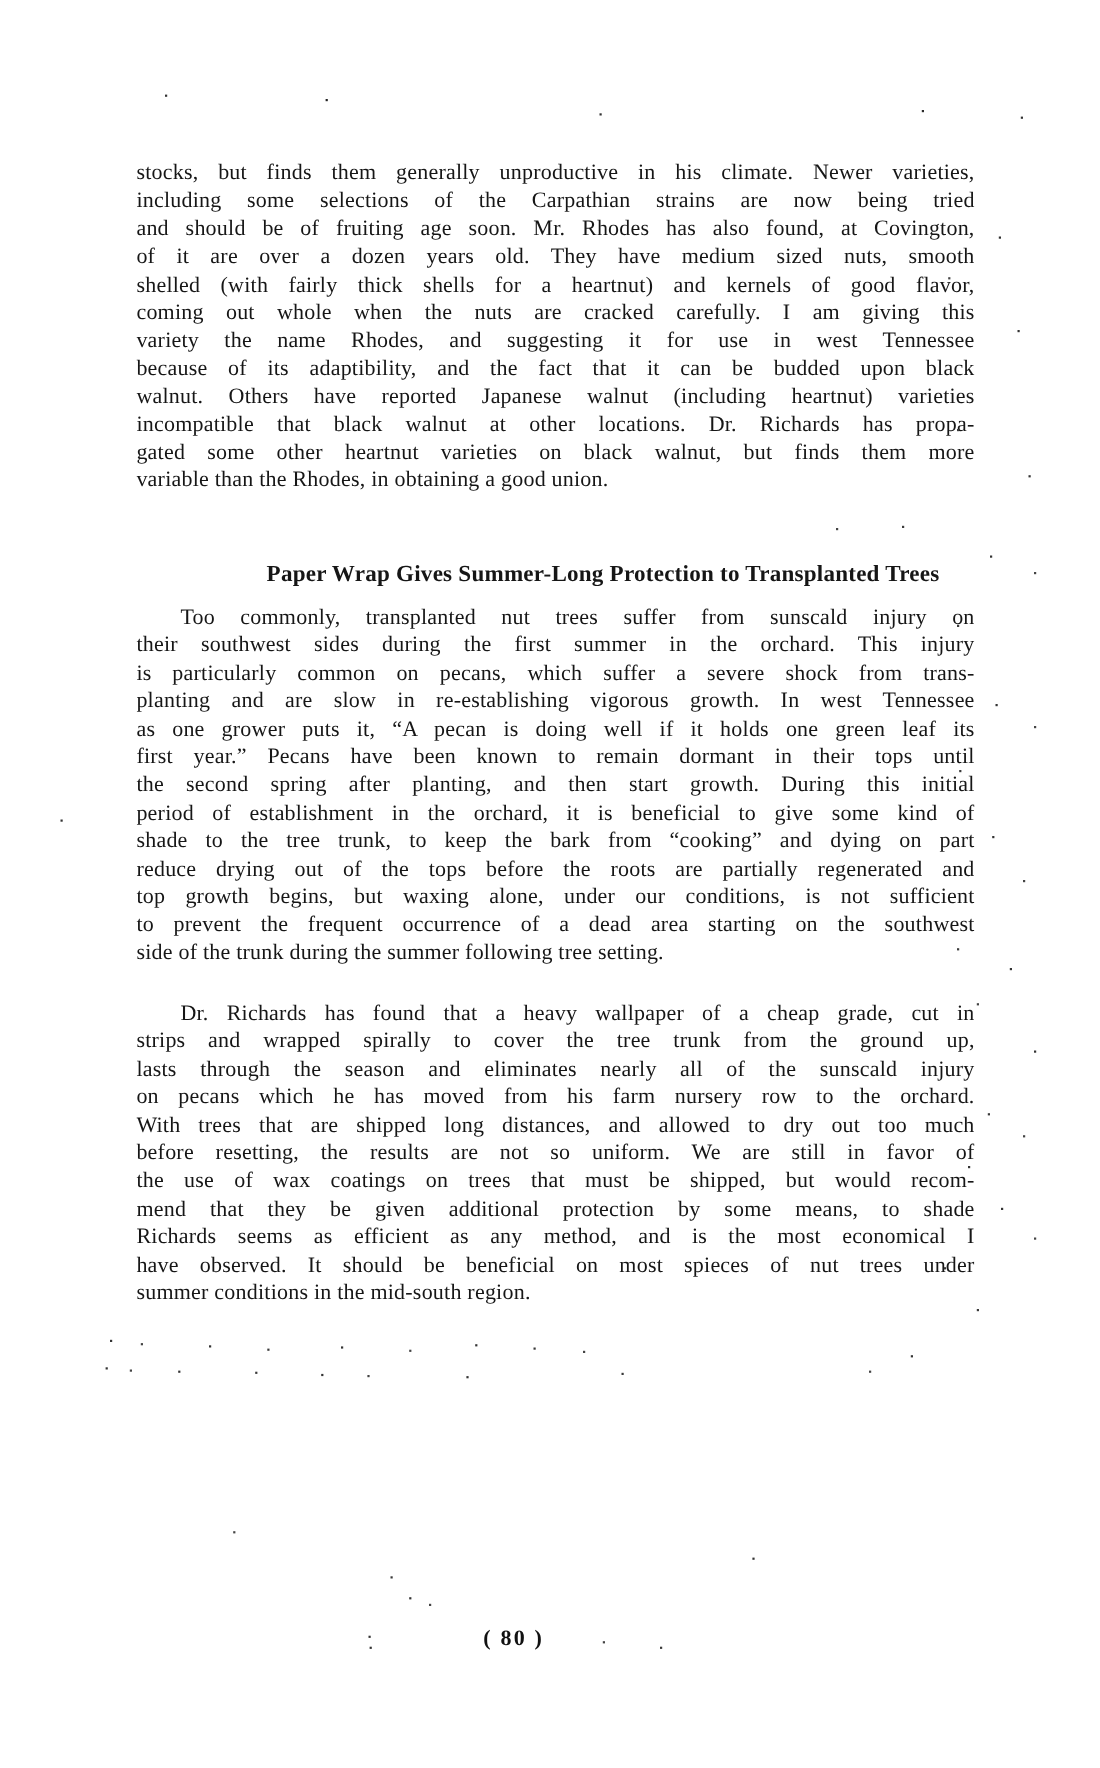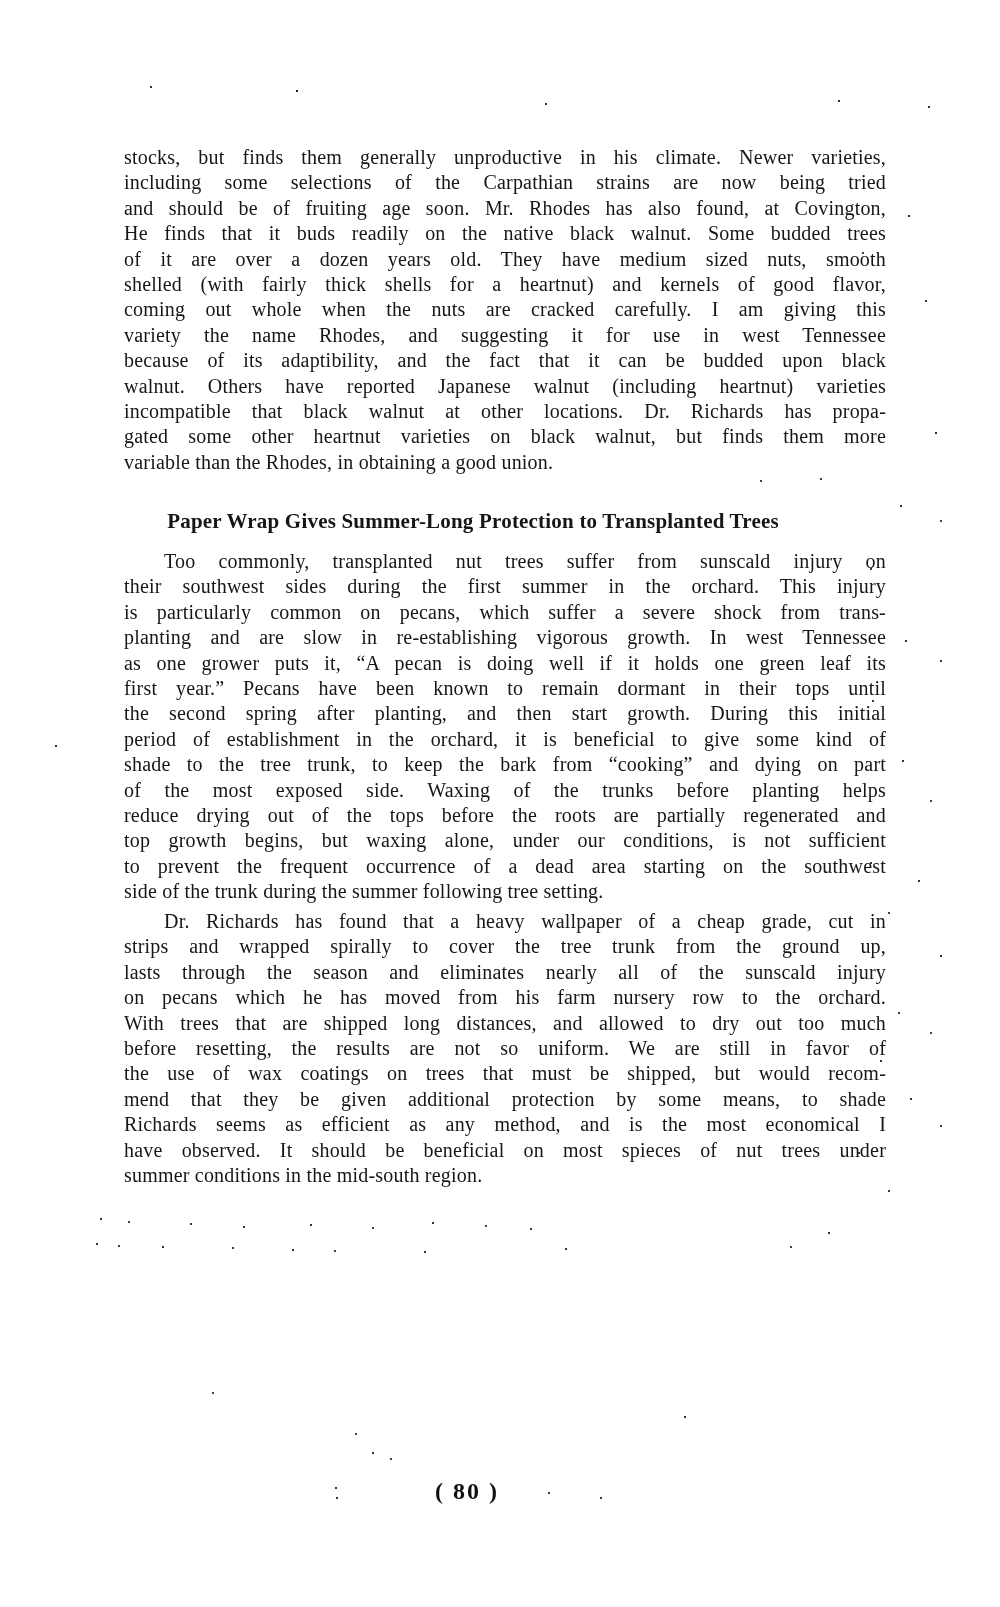--- a/index.html
+++ b/index.html
@@ -49,35 +49,35 @@
   }
   .para.indented .line:first-child {
     text-indent: 40px;
   }
   #paragraph-1 { top: 145px; }
   #section-heading {
     position: absolute;
     left: 92px;
     width: 762px;
     top: 508px;
-    text-align: center;
+    text-align: right;
     font-size: 21px;
     font-weight: bold;
     line-height: 26px;
     letter-spacing: 0.2px;
   }
   #paragraph-2 { top: 549px; }
   #paragraph-3 { top: 909px; }
   #page-number {
     position: absolute;
     left: 92px;
     width: 750px;
     top: 1478px;
     text-align: center;
-    font-size: 24px;
+    font-size: 20px;
     font-weight: bold;
     letter-spacing: 2px;
     color: #111;
   }
   
   .specks {
     position: absolute;
     top: 0; left: 0;
     width: 2px; height: 2px;
     background: transparent;
@@ -103,21 +103,20 @@
 </style>
 </head>
 <body>
 
 <div class="page">
 
   <div id="paragraph-1" class="para">
       <div class="line">stocks, but finds them generally unproductive in his climate. Newer varieties,</div>
       <div class="line">including some selections of the Carpathian strains are now being tried</div>
       <div class="line">and should be of fruiting age soon. Mr. Rhodes has also found, at Covington,</div>
-      <div class="line">He finds that it buds readily on the native black walnut. Some budded trees</div>
       <div class="line">of it are over a dozen years old. They have medium sized nuts, smooth</div>
       <div class="line">shelled (with fairly thick shells for a heartnut) and kernels of good flavor,</div>
       <div class="line">coming out whole when the nuts are cracked carefully. I am giving this</div>
       <div class="line">variety the name Rhodes, and suggesting it for use in west Tennessee</div>
       <div class="line">because of its adaptibility, and the fact that it can be budded upon black</div>
       <div class="line">walnut. Others have reported Japanese walnut (including heartnut) varieties</div>
       <div class="line">incompatible that black walnut at other locations. Dr. Richards has propa-</div>
       <div class="line">gated some other heartnut varieties on black walnut, but finds them more</div>
       <div class="line last">variable than the Rhodes, in obtaining a good union.</div>
     </div>
@@ -127,21 +126,20 @@
   <div id="paragraph-2" class="para indented">
       <div class="line">Too commonly, transplanted nut trees suffer from sunscald injury on</div>
       <div class="line">their southwest sides during the first summer in the orchard. This injury</div>
       <div class="line">is particularly common on pecans, which suffer a severe shock from trans-</div>
       <div class="line">planting and are slow in re-establishing vigorous growth. In west Tennessee</div>
       <div class="line">as one grower puts it, “A pecan is doing well if it holds one green leaf its</div>
       <div class="line">first year.” Pecans have been known to remain dormant in their tops until</div>
       <div class="line">the second spring after planting, and then start growth. During this initial</div>
       <div class="line">period of establishment in the orchard, it is beneficial to give some kind of</div>
       <div class="line">shade to the tree trunk, to keep the bark from “cooking” and dying on part</div>
-      <div class="line">of the most exposed side. Waxing of the trunks before planting helps</div>
       <div class="line">reduce drying out of the tops before the roots are partially regenerated and</div>
       <div class="line">top growth begins, but waxing alone, under our conditions, is not sufficient</div>
       <div class="line">to prevent the frequent occurrence of a dead area starting on the southwest</div>
       <div class="line last">side of the trunk during the summer following tree setting.</div>
     </div>
 
   <div id="paragraph-3" class="para indented">
       <div class="line">Dr. Richards has found that a heavy wallpaper of a cheap grade, cut in</div>
       <div class="line">strips and wrapped spirally to cover the tree trunk from the ground up,</div>
       <div class="line">lasts through the season and eliminates nearly all of the sunscald injury</div>

